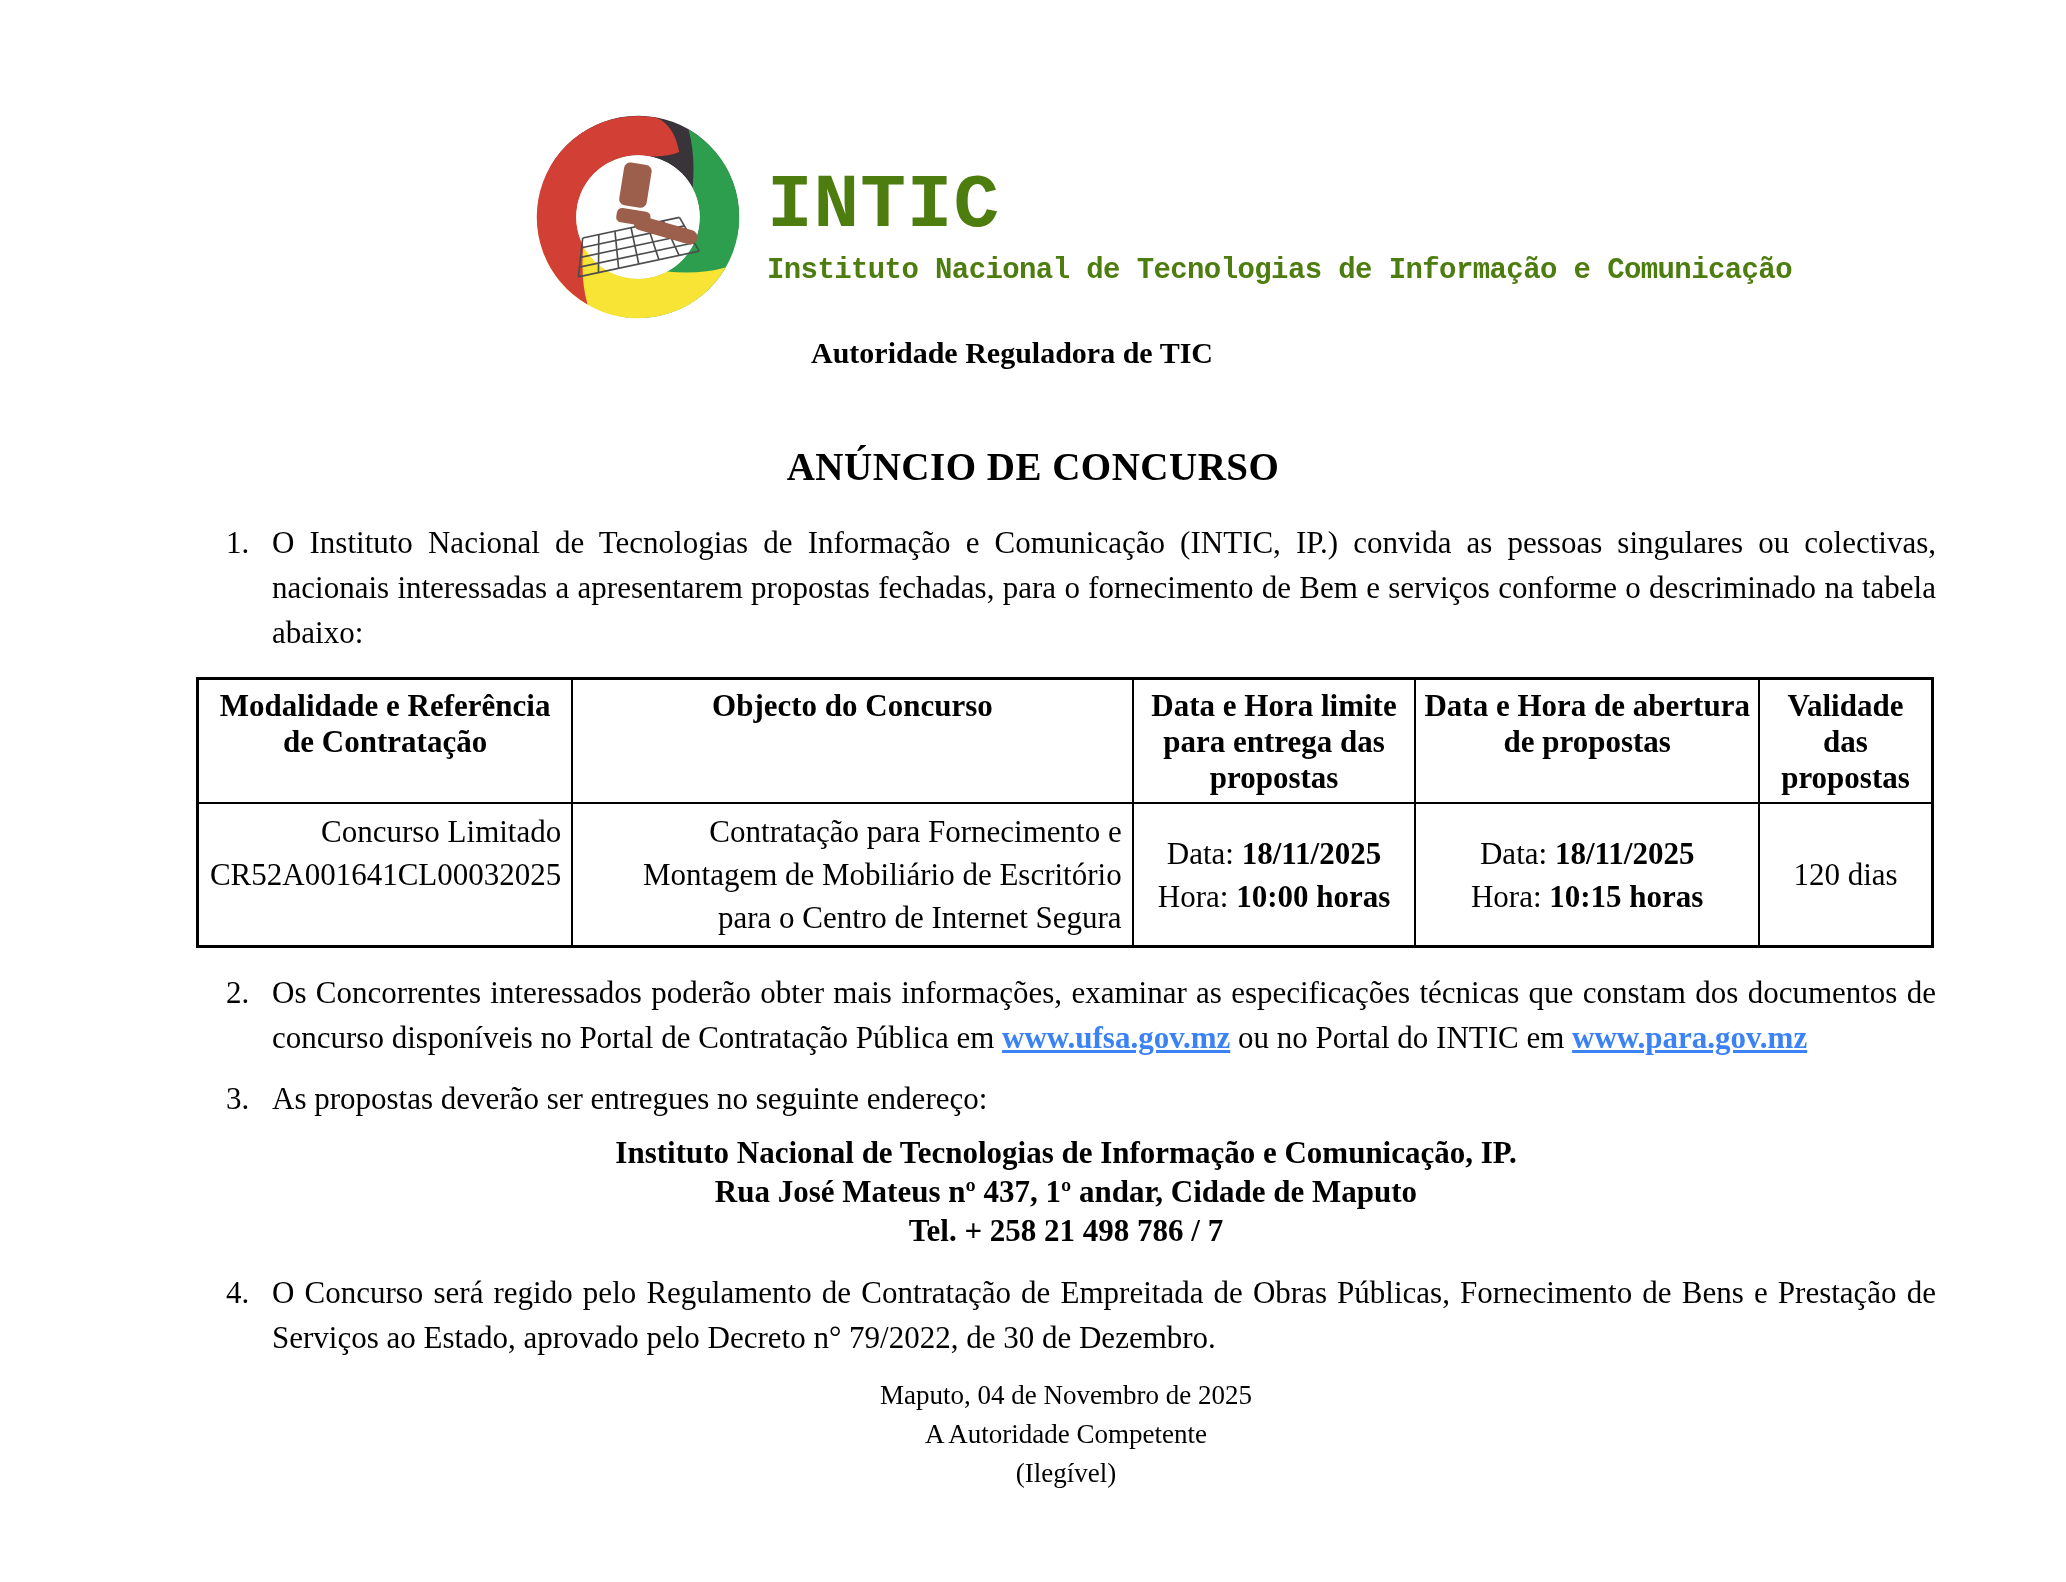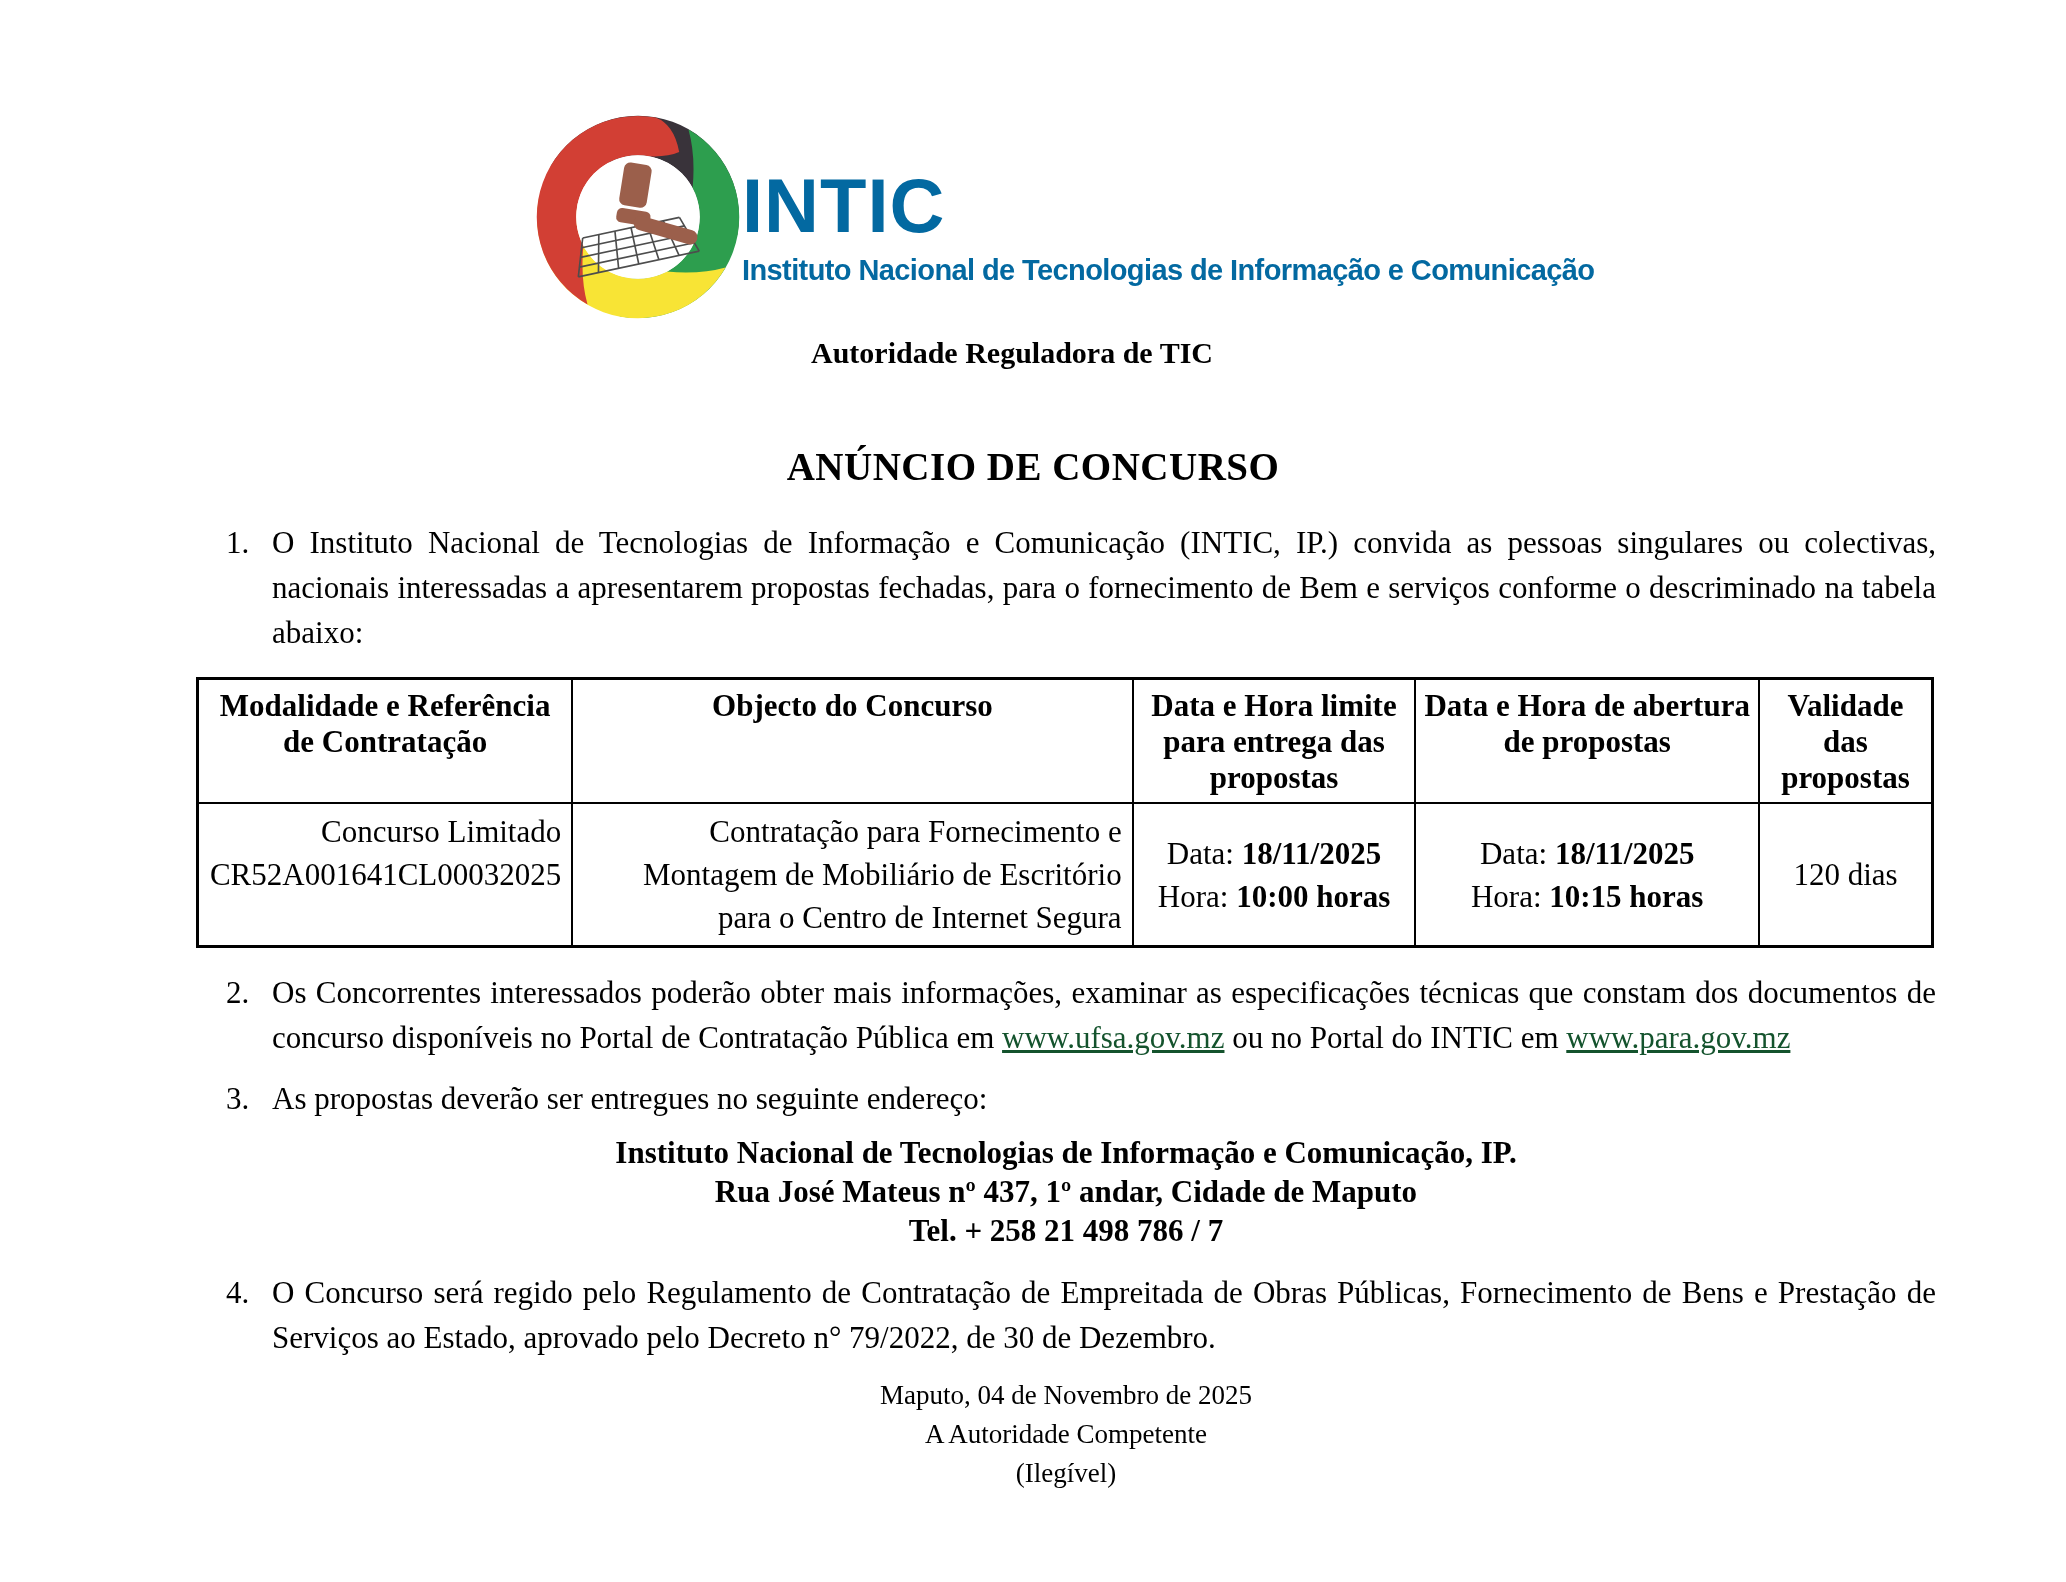--- a/index.html
+++ b/index.html
@@ -4,40 +4,40 @@
 <style>
   html,body { margin:0; padding:0; background:#ffffff; }
   .page {
     position:relative; width:2066px; height:1582px; background:#ffffff;
     font-family:"Liberation Serif", serif; color:#000; overflow:hidden;
   }
 
   
   .logo-row { position:absolute; left:535px; top:110px; display:flex; align-items:flex-start; }
   .emblem { width:206px; height:214px; }
-  .brand-block { margin-left:1px; margin-top:58px; font-family:Liberation Sans, sans-serif; color:#0369a1; }
+  .brand-block { margin-left:26px; margin-top:58px; font-family:Liberation Mono, monospace; color:#4d7c0f; }
   .brand-name { font-size:76px; font-weight:bold; line-height:76px; letter-spacing:1px; }
   .brand-sub  { font-size:29px; font-weight:bold; letter-spacing:-0.6px; margin-top:10px; white-space:nowrap; }
   .tagline {
     position:absolute; top:336px; left:0; width:2066px; text-align:center;
     transform:translateX(-21px); font-weight:bold; font-size:30px;
   }
 
   
   .doc-title {
     position:absolute; top:444px; left:0; width:2066px; text-align:center;
     font-weight:bold; font-size:39px; letter-spacing:0.5px;
   }
 
   
   .body-col { position:absolute; left:196px; top:520px; width:1740px; font-size:31px; line-height:45px; }
   .item { display:flex; }
   .item .num { width:76px; padding-left:30px; box-sizing:border-box; flex:0 0 76px; }
   .item .txt { flex:1 1 auto; text-align:justify; }
-  a.doclink { color:#14532d; text-decoration:underline; }
+  a.doclink { color:#3b82f6; text-decoration:underline;font-weight:bold; }
 
   
   table.concurso {
     border-collapse:collapse; width:1738px; margin-top:22px;
     font-size:31px; table-layout:fixed;
   }
   table.concurso th, table.concurso td { border:2px solid #000; }
   table.concurso { border:3px solid #000; }
   th.hcell { font-weight:bold; text-align:center; vertical-align:top; padding:8px 6px 6px 6px; line-height:36px; }
   td.bcell { vertical-align:top; padding:6px 10px; line-height:43px; }

